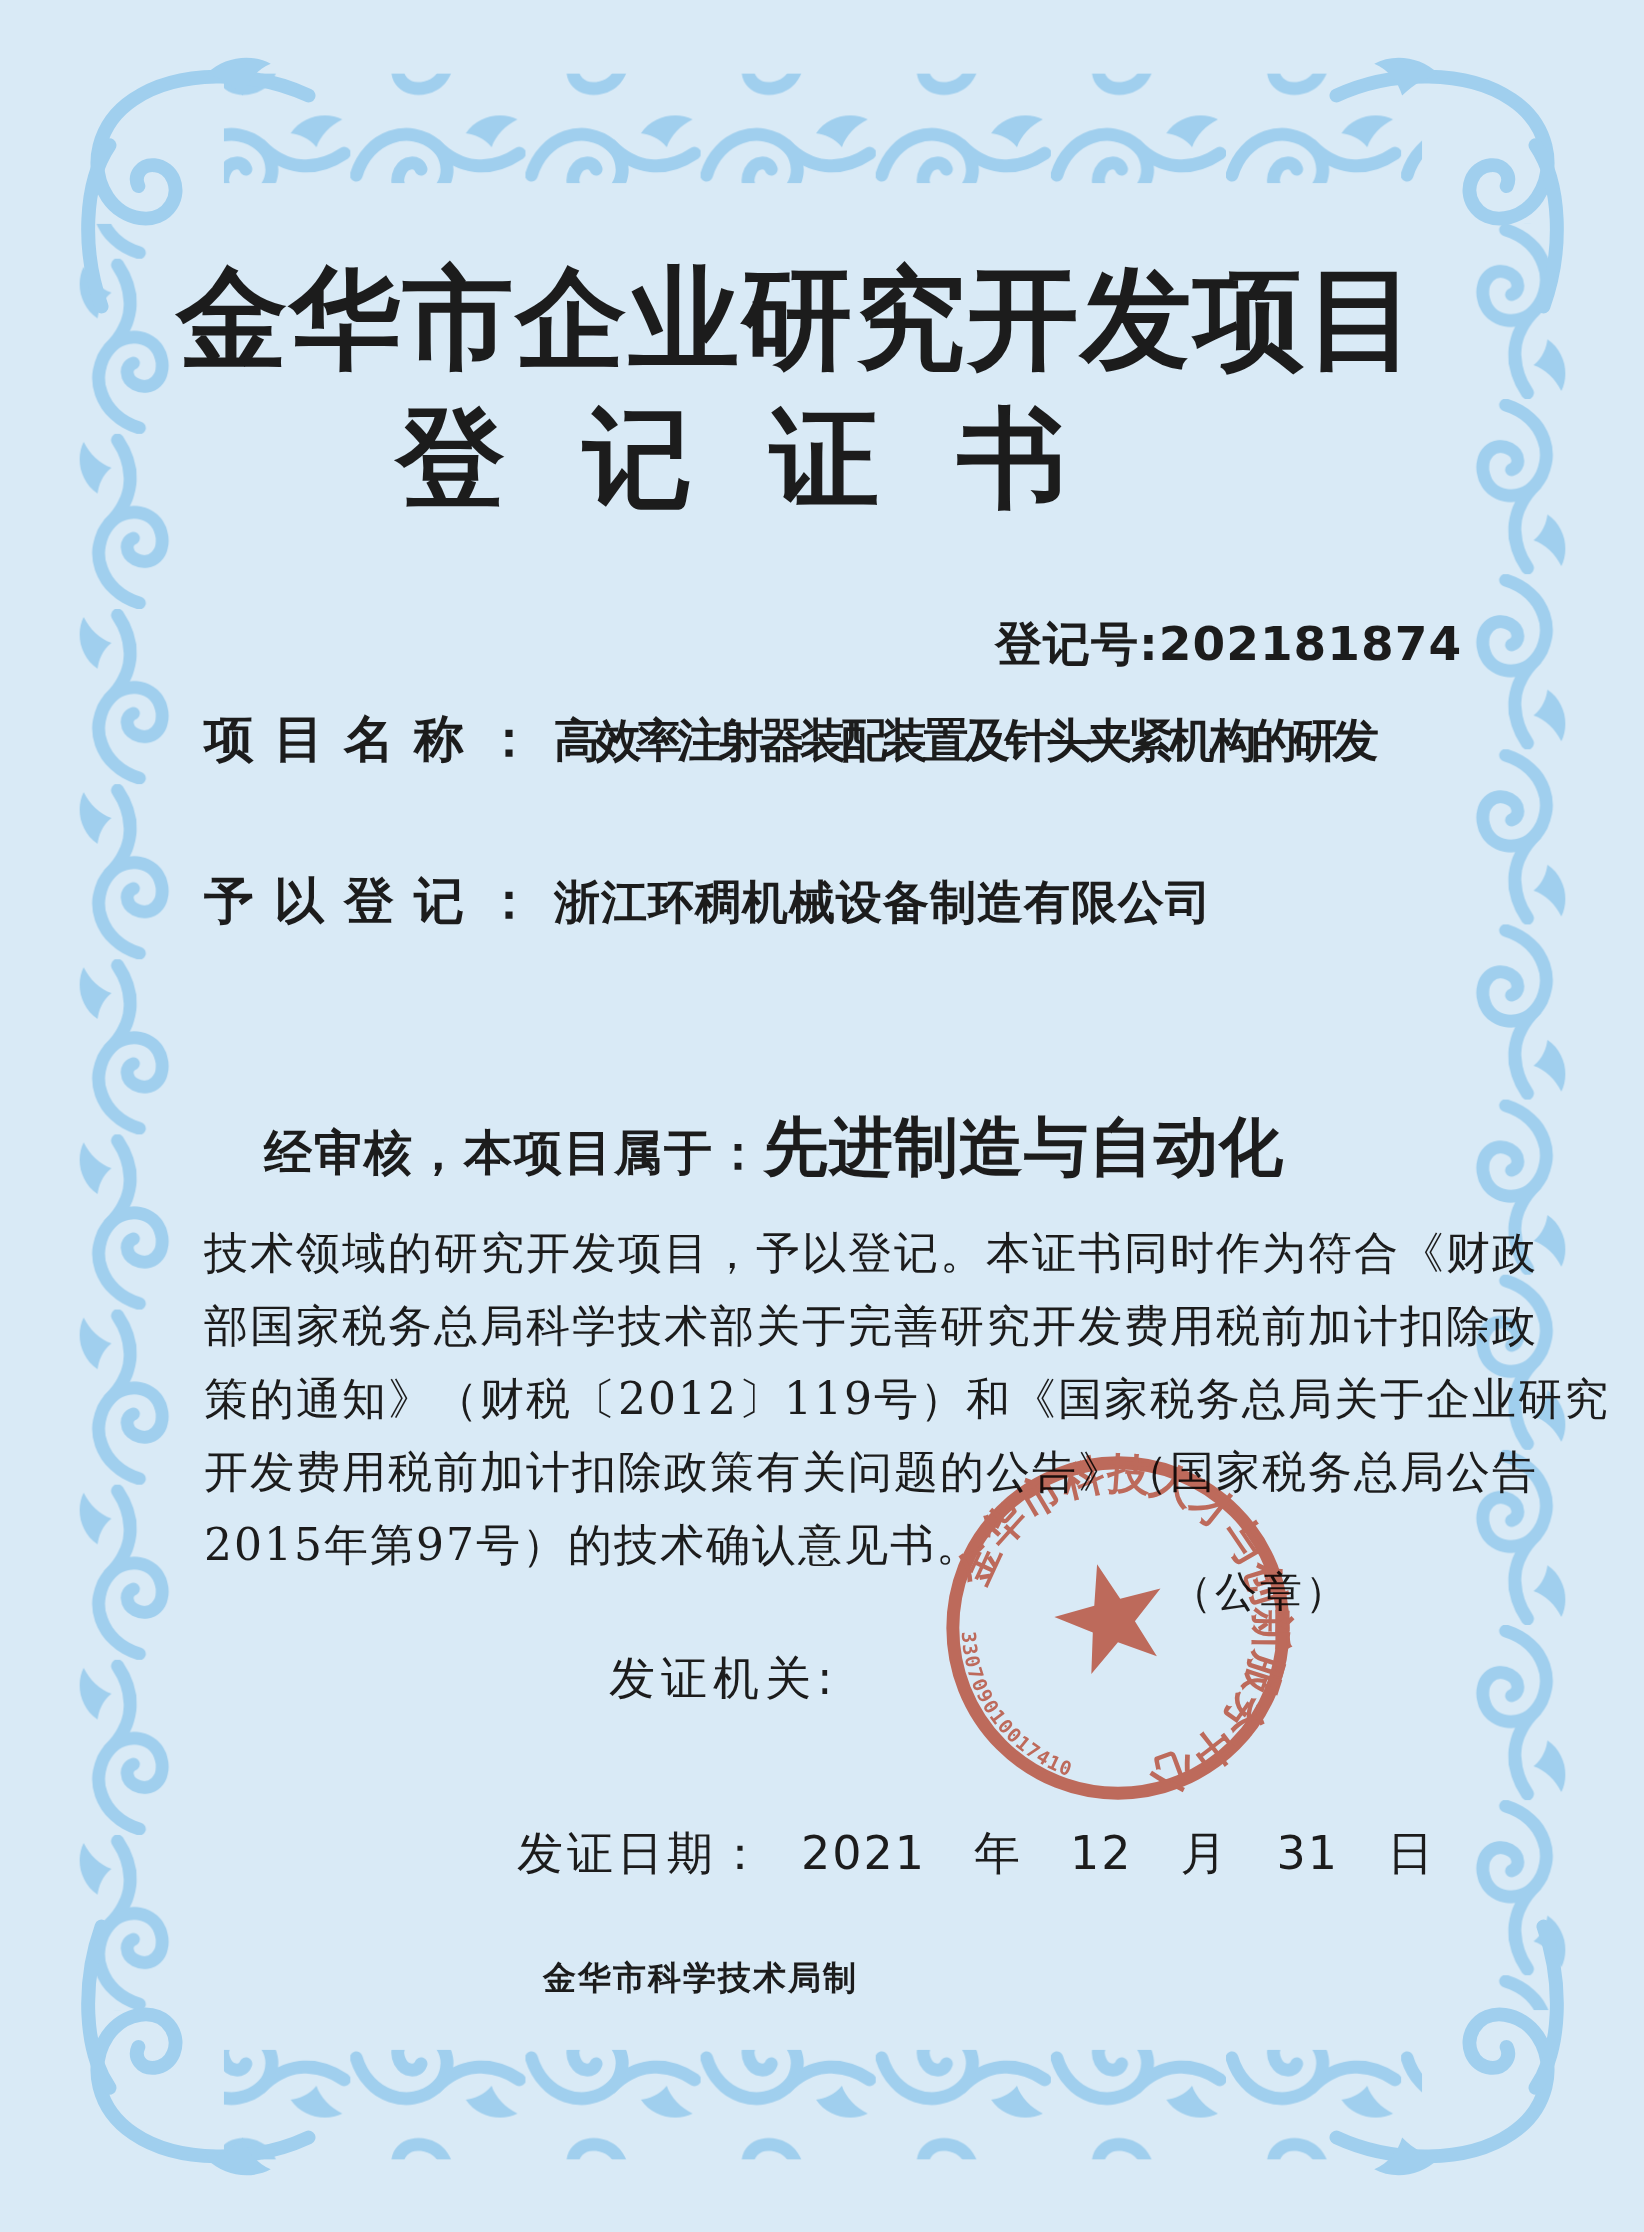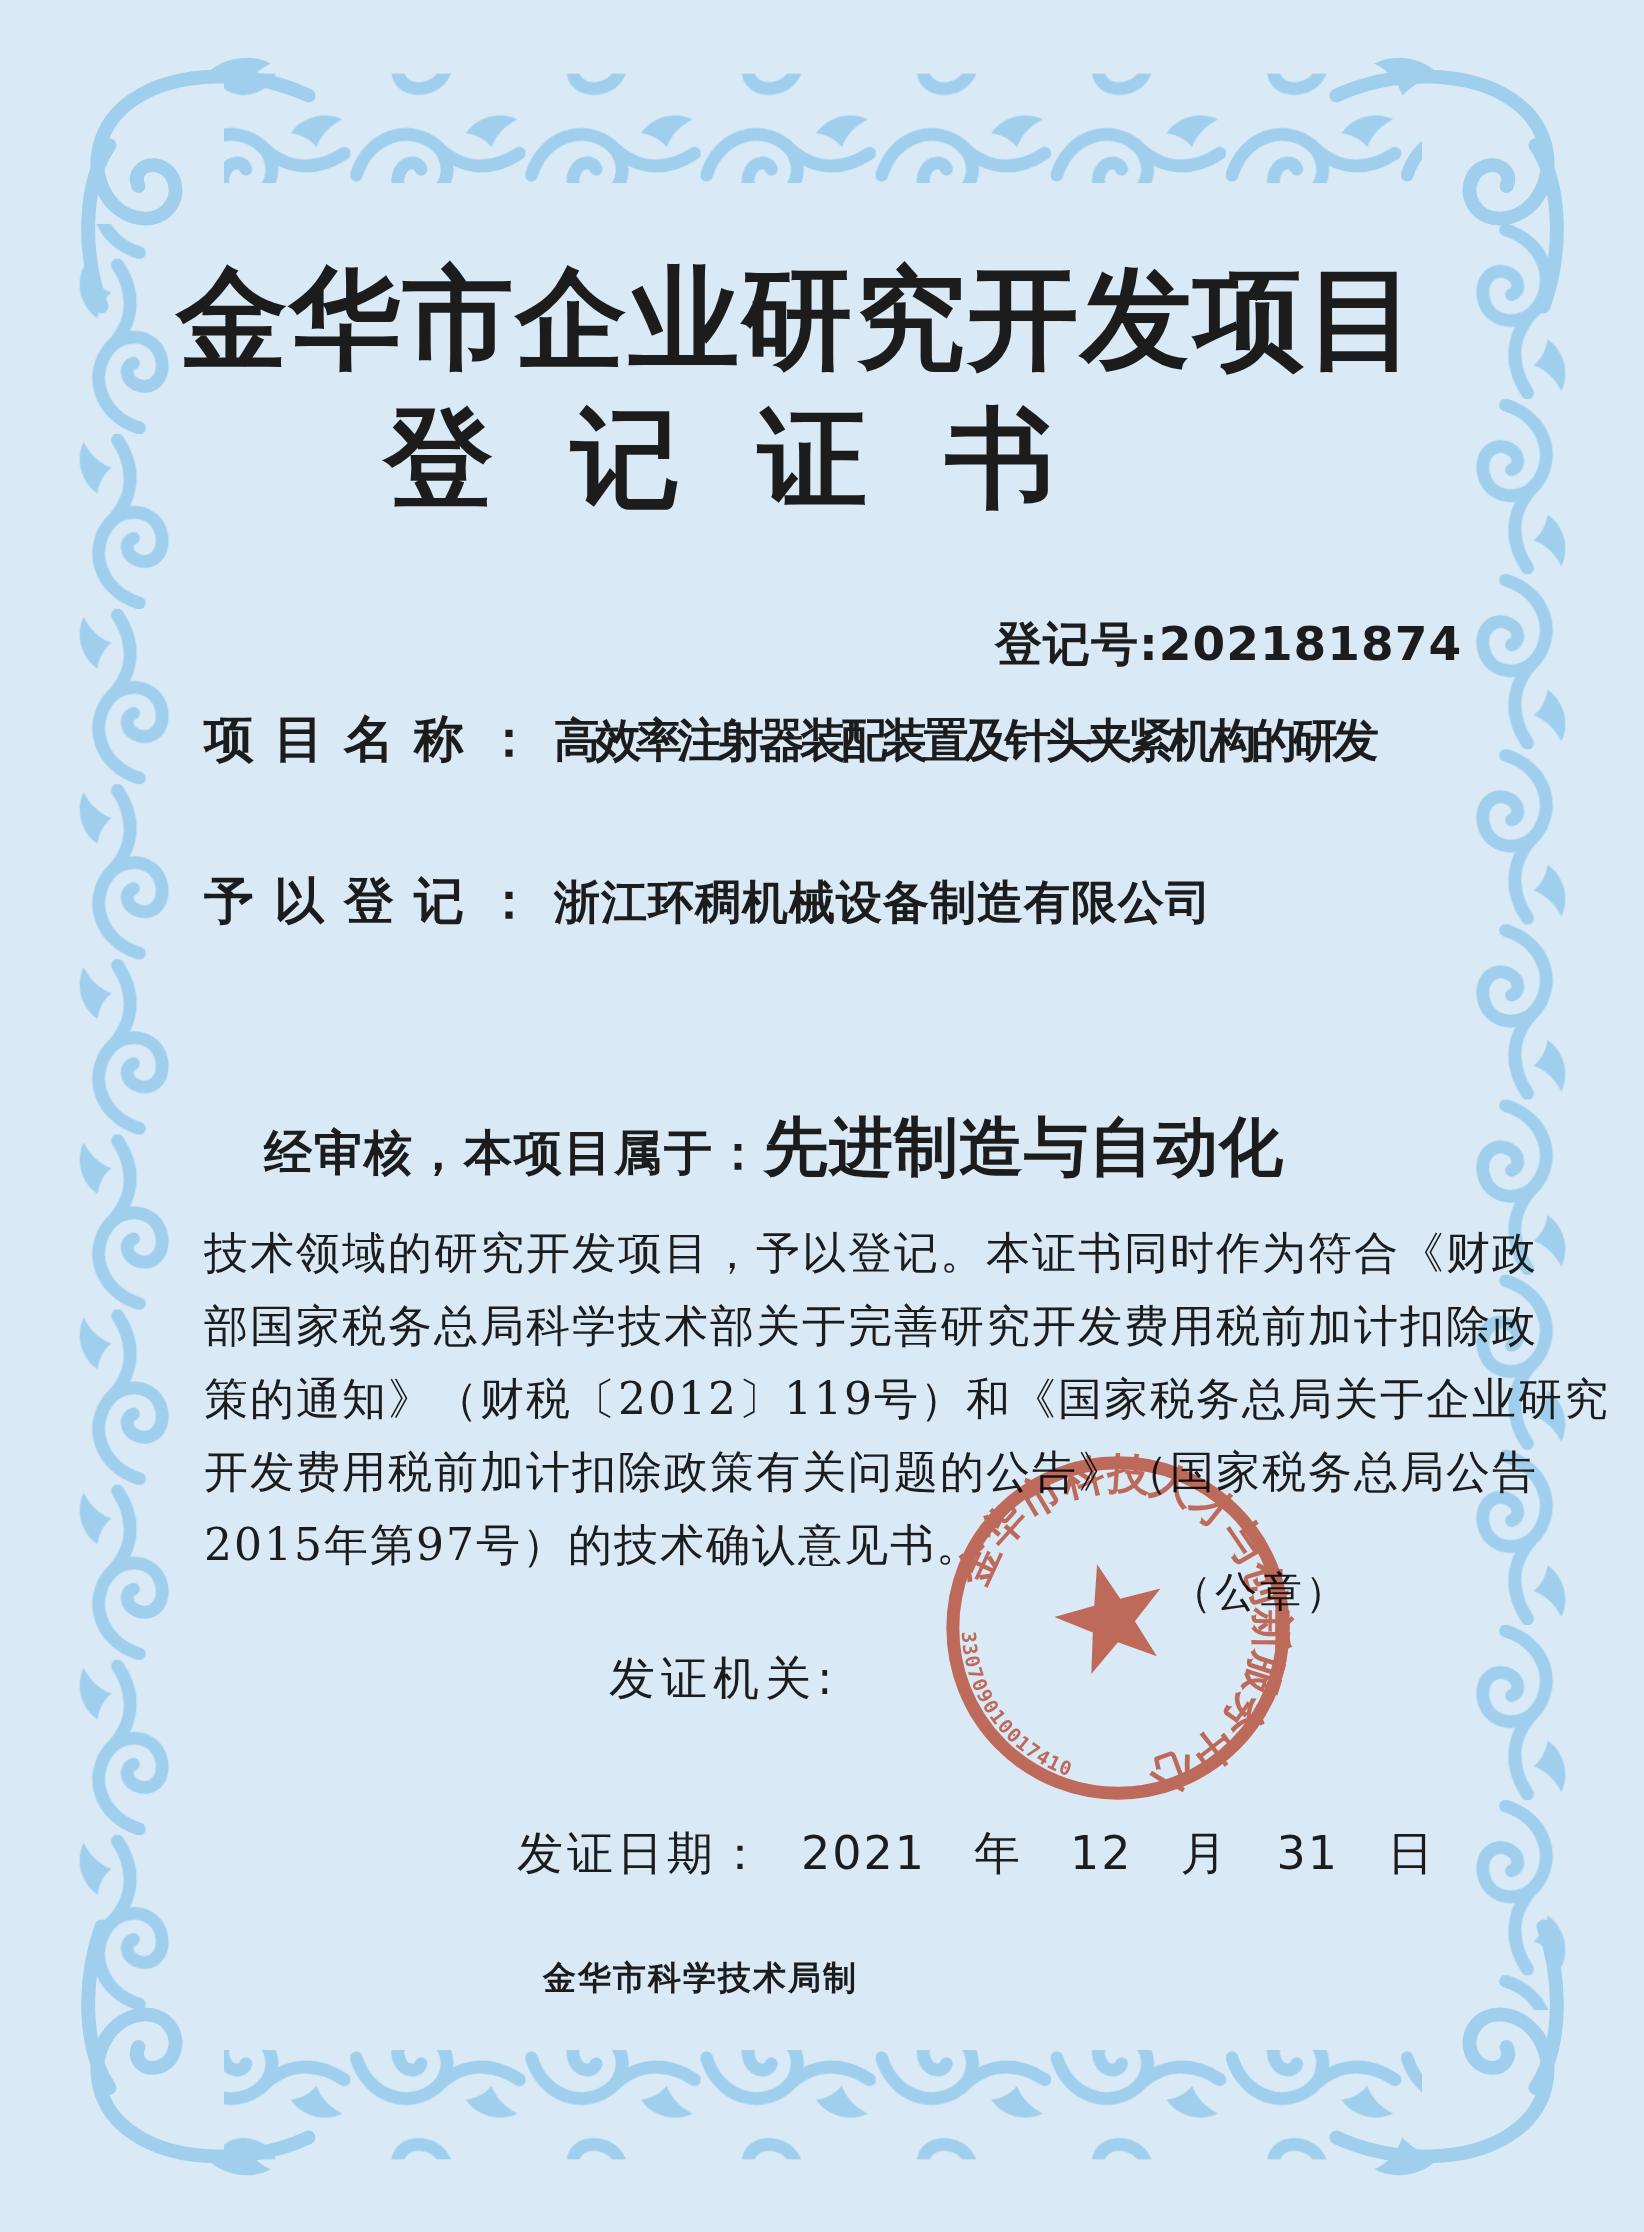--- a/index.html
+++ b/index.html
@@ -31,21 +31,21 @@
     left: 0; right: 0; top: 245px;
     text-align: center;
     font-family: "DejaVu Serif", "Liberation Serif", serif;
     font-weight: bold;
     font-size: 111px;
     letter-spacing: 2px;
     z-index: 2;
     white-space: nowrap;
   }
   .title2 {
-    left: 384px; top: 386px;
+    left: 396px; top: 386px;
     font-family: Liberation Mono, monospace;
     font-weight: bold;
     font-size: 109px;
     letter-spacing: 78px;
     z-index: 2;
     white-space: nowrap;
   }
   .reg-line {
     left: 995px; top: 613px;
     font-size: 47px;

